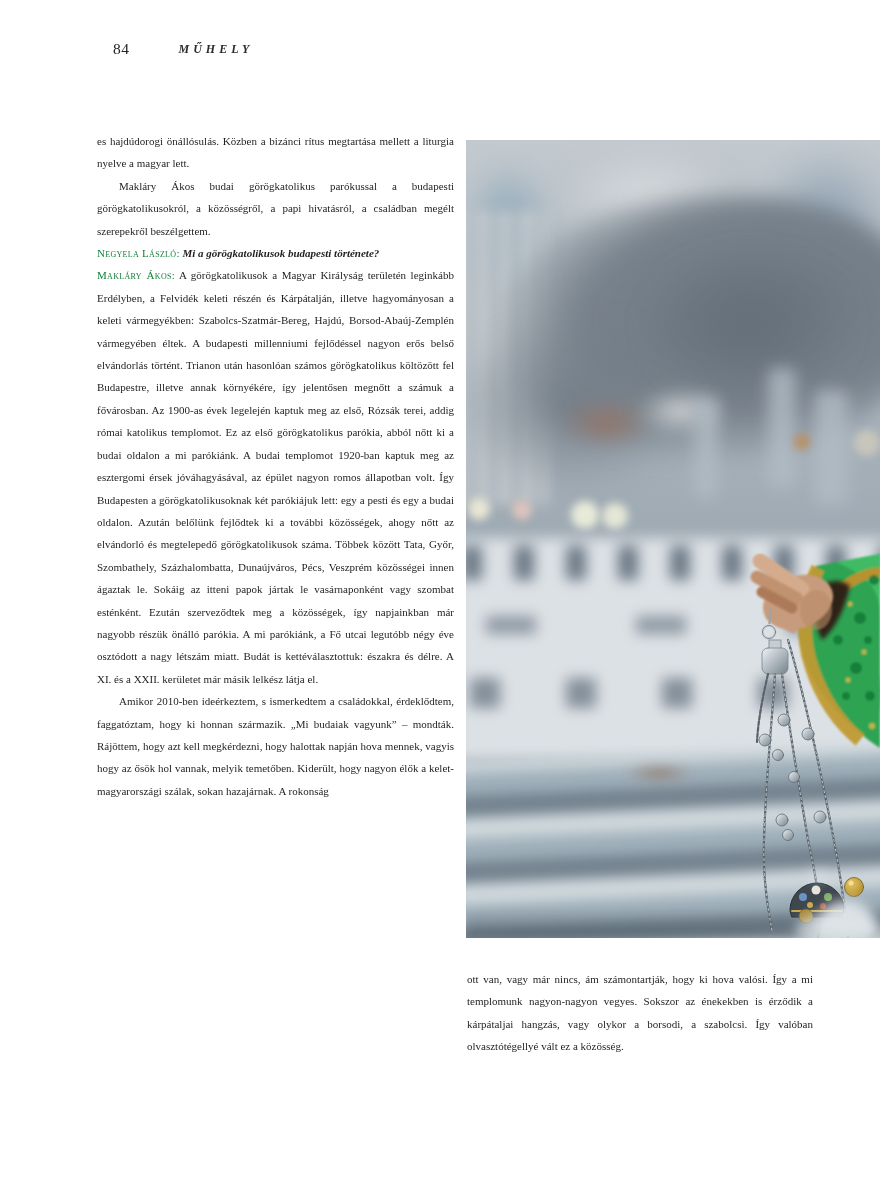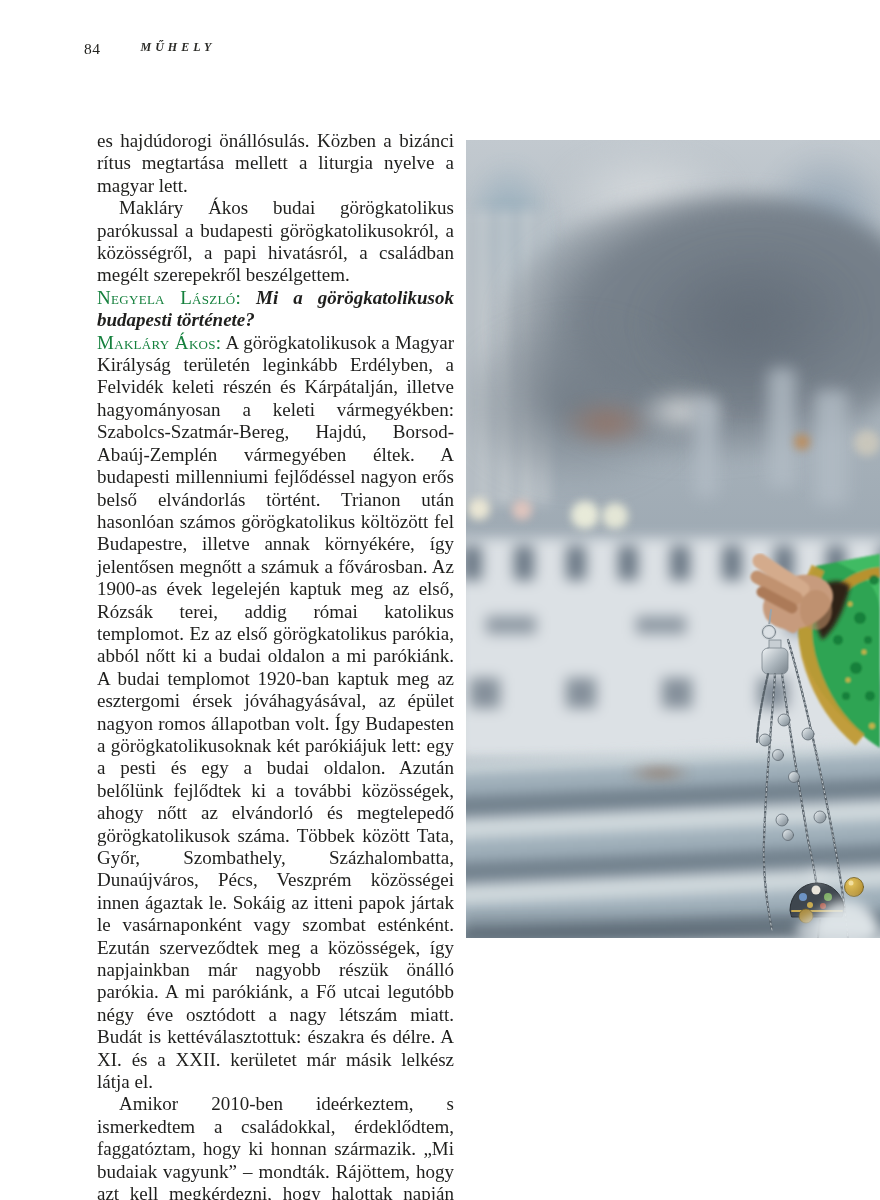--- a/index.html
+++ b/index.html
@@ -4,31 +4,31 @@
 <style>
   html,body{margin:0;padding:0;}
   body{
     width:880px;height:1200px;position:relative;overflow:hidden;
     background:#ffffff;
     font-family:"Liberation Serif", serif;
     -webkit-font-smoothing:antialiased;
   }
 
   
-  .running-head{position:absolute;left:84px;top:40px;display:flex;align-items:flex-start;color:#23231f;}
+  .running-head{position:absolute;left:113px;top:40px;display:flex;align-items:center;color:#23231f;gap:17px;}
   .folio{font-size:15.5px;letter-spacing:.5px;}
-  .section{margin-left:40px;font-size:12px;font-style:italic;font-weight:bold;letter-spacing:4px;color:#2a2a26;}
+  .section{margin-left:32px;font-size:12px;font-style:italic;font-weight:bold;letter-spacing:4px;color:#2a2a26;}
 
   
   .col{position:absolute;color:#1f1f1d;}
   .col-left{left:97px;top:130px;width:357px;}
   .col-right{left:467px;top:968px;width:346px;}
   .body-p{
     margin:0;text-align:justify;
-    font-size:19px;line-height:22.4px;
+    font-size:11px;line-height:22.4px;
     hyphens:auto;-webkit-hyphens:auto;
   }
   .indent{text-indent:22px;}
   .speaker{font-variant:small-caps;color:#15803d;letter-spacing:.3px;}
   .question{font-style:italic;font-weight:bold;}
 
   
   .photo{
     position:absolute;left:466px;top:140px;width:414px;height:798px;margin:0;
     overflow:hidden;
@@ -230,15 +230,16 @@
 
       <g filter="url(#bl6)">
         <path d="M350,780 C360,760 380,756 396,764 C410,772 414,786 410,798 L350,798 Z" fill="#e9eef1" opacity=".85"></path>
         <ellipse cx="372" cy="790" rx="42" ry="18" fill="#dfe6ea" opacity=".7"></ellipse>
         <ellipse cx="352" cy="736" rx="11" ry="6" fill="#dfe6ea" opacity=".5"></ellipse>
       </g>
     </svg>
   </figure>
 
   <div class="col col-right">
+    <p class="body-p">ott van, vagy már nincs, ám számontartják, hogy ki hova valósi. Így a mi templomunk nagyon-nagyon vegyes. Sokszor az énekekben is érződik a kárpátaljai hangzás, vagy olykor a borsodi, a szabolcsi. Így valóban olvasztótégellyé vált ez a közösség.</p>
   </div>
 
 </div>
 
 </body></html>

